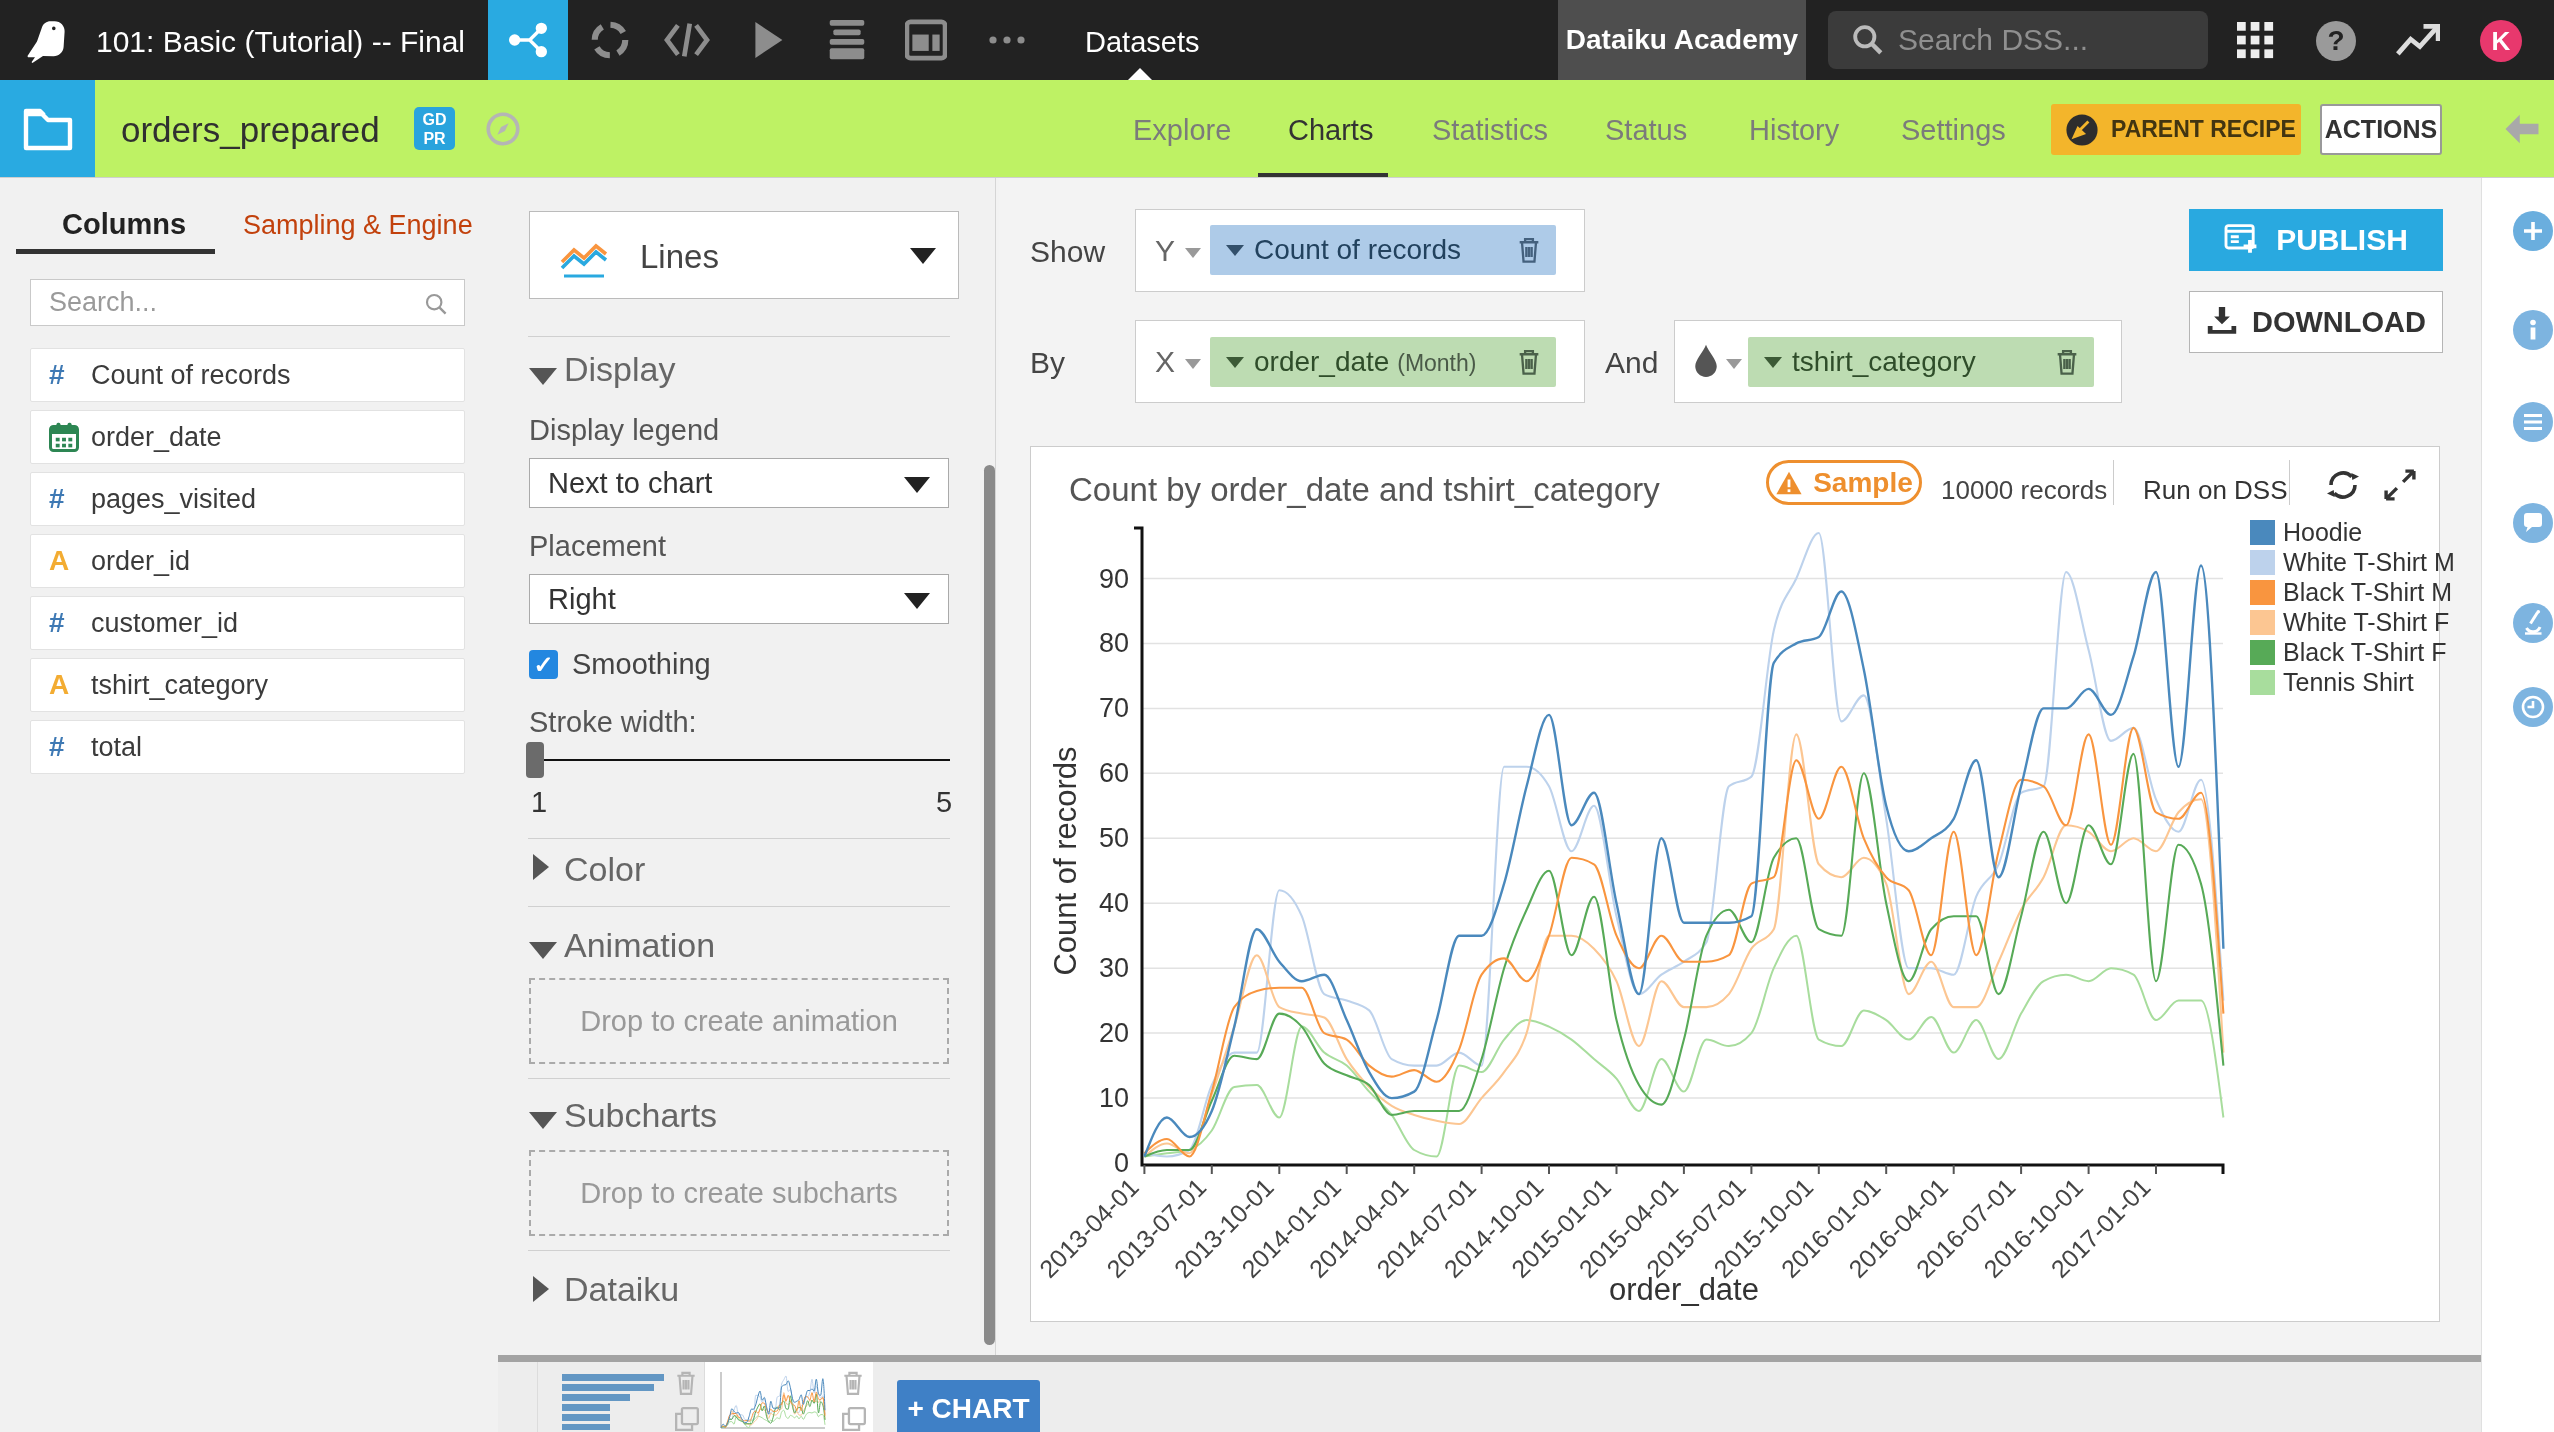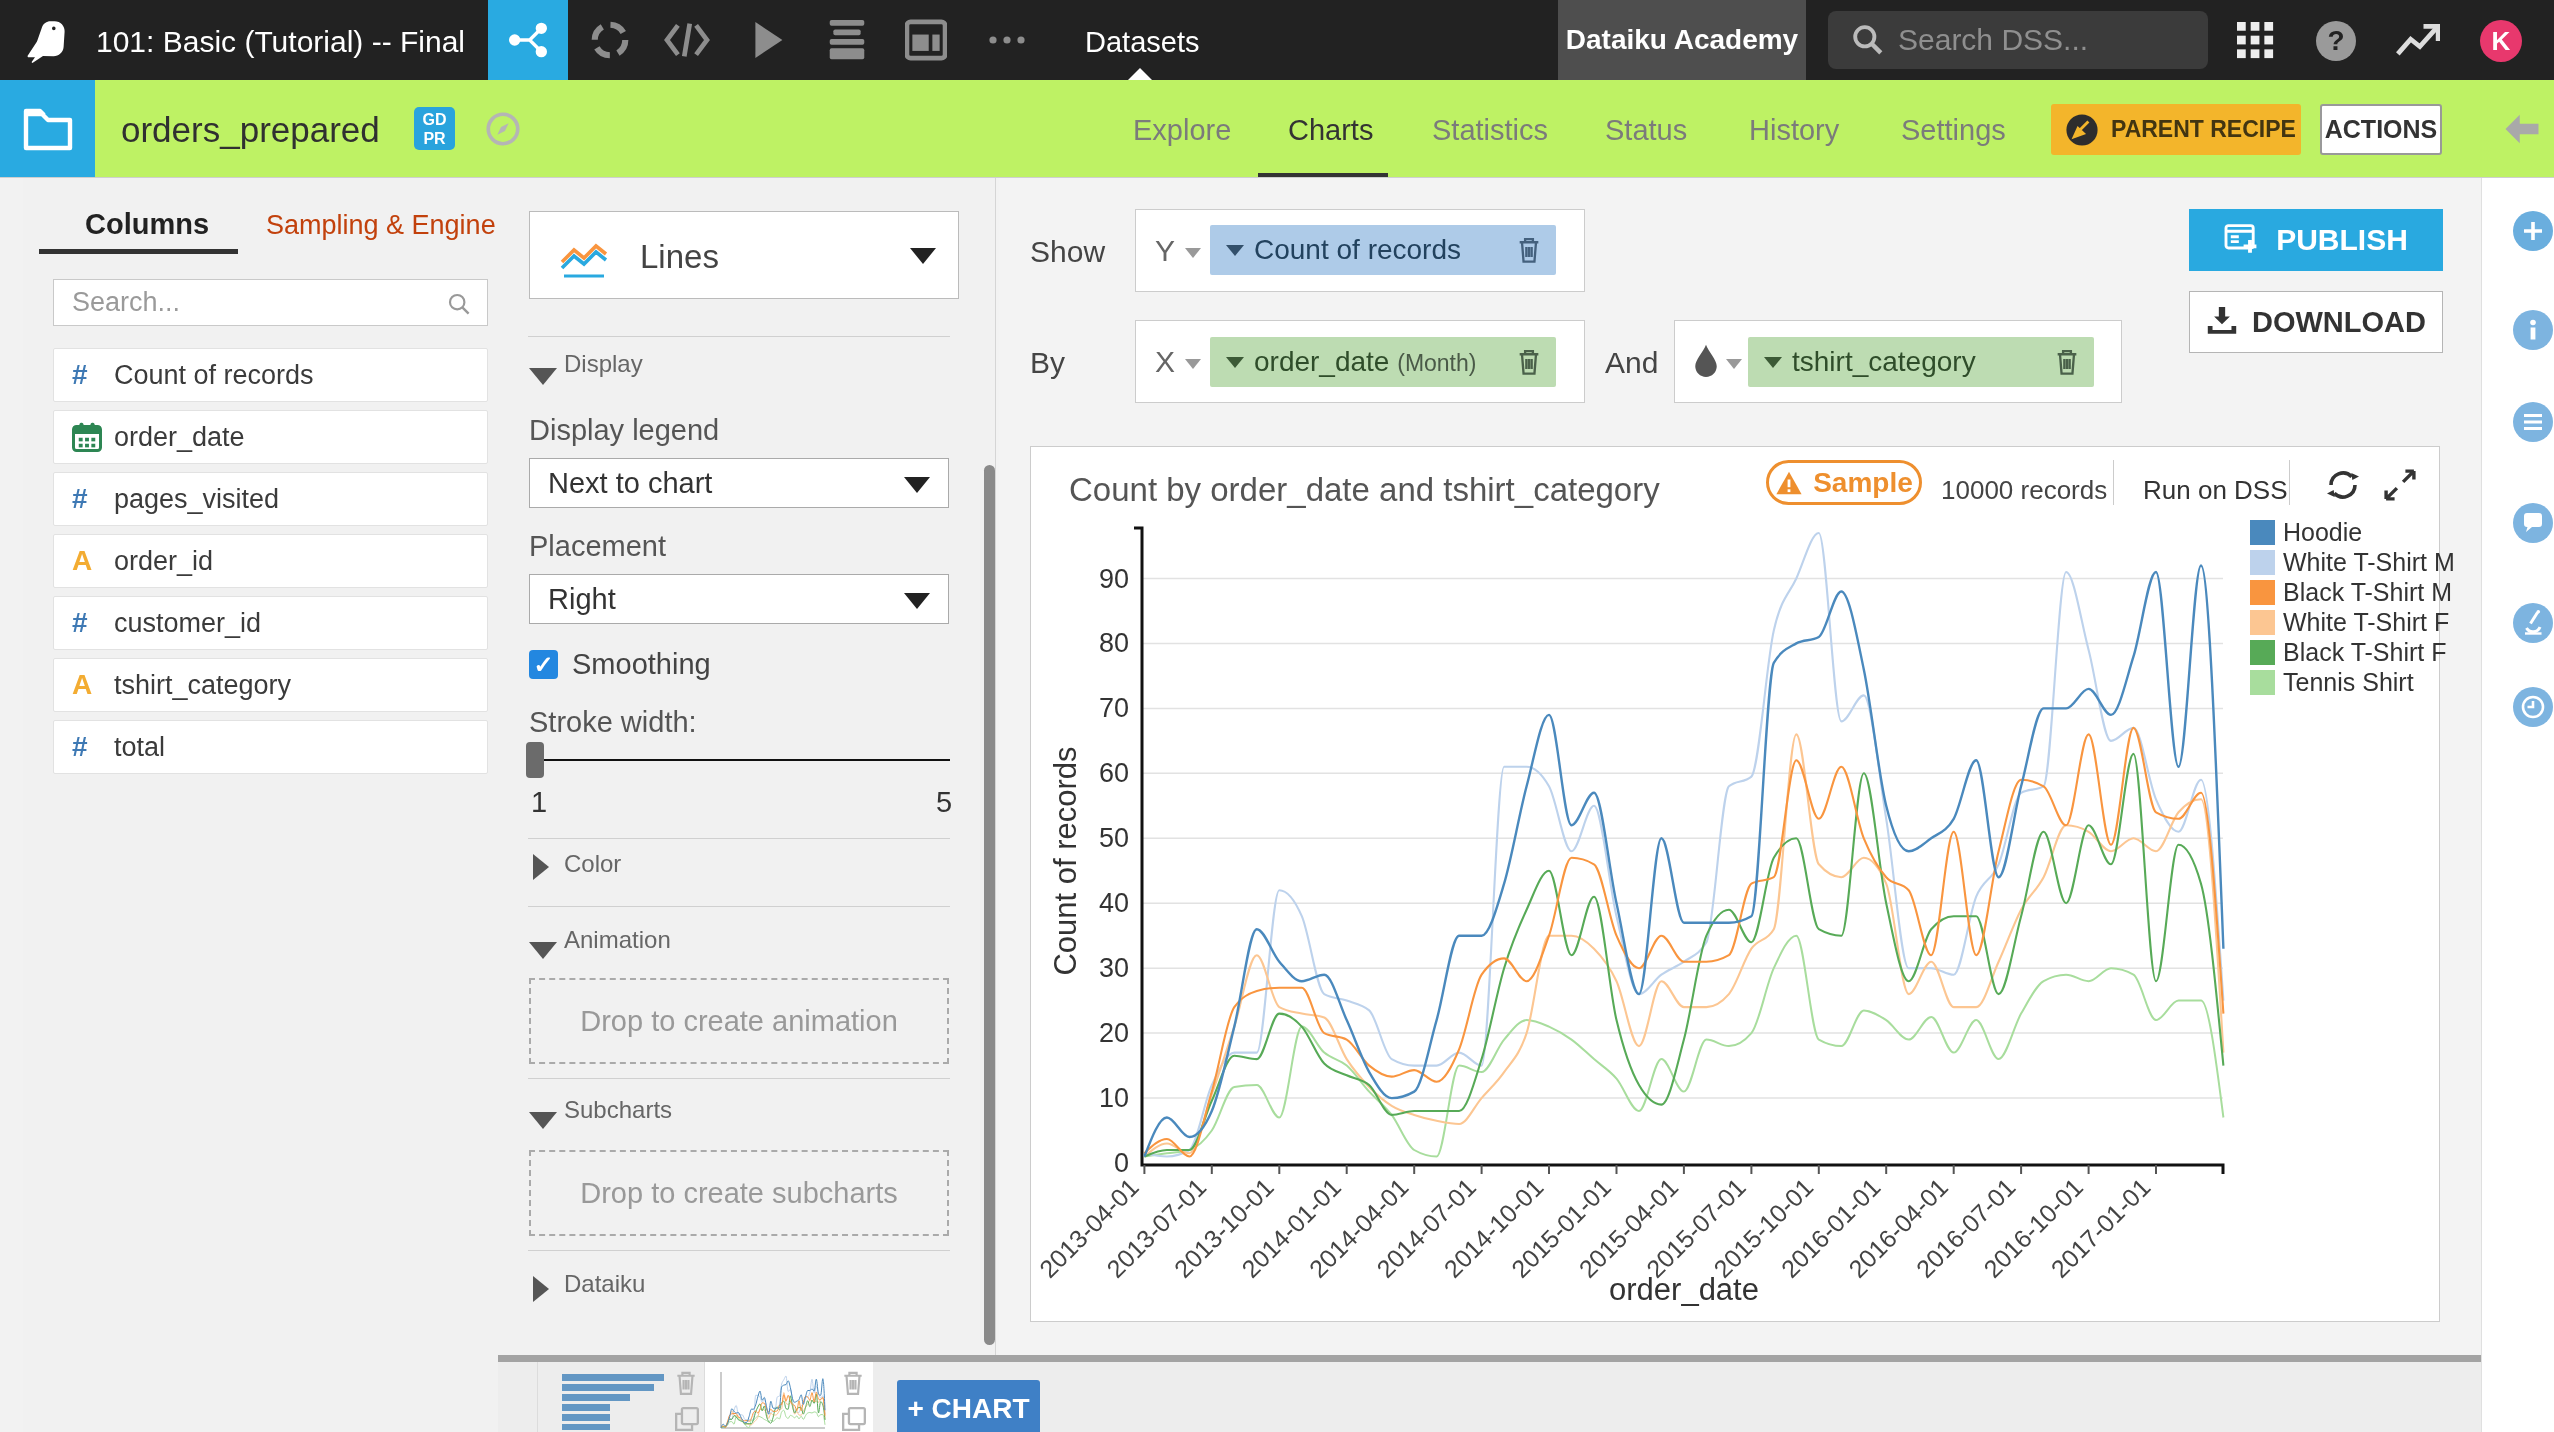--- a/index.html
+++ b/index.html
@@ -20,36 +20,36 @@
 #hdr2 { position:absolute; left:0; top:80px; width:2554px; height:98px; background:#bef264; border-bottom:1px solid #cfcfcf; }
 #foldbtn { position:absolute; left:0; top:0; width:95px; height:97px; background:#29aae1; display:flex; align-items:center; justify-content:center; }
 #dstitle { position:absolute; left:121px; top:30px; font-size:35px; color:#303030; }
 #gdpr { position:absolute; left:414px; top:27px; width:41px; height:43px; background:#29a3dd; border-radius:5px; color:#fff; font-weight:bold; font-size:16px; line-height:19px; text-align:center; padding-top:3px; }
 .tab { position:absolute; top:34px; font-size:29px; color:#7b7b7b; }
 .tab.act { color:#333; }
 #tabul { position:absolute; left:1258px; top:93px; width:130px; height:4px; background:#333; }
 #parent { position:absolute; left:2051px; top:24px; width:250px; height:51px; background:#f3b52b; border-radius:3px; color:#423511; font-weight:bold; font-size:23px; display:flex; align-items:center; white-space:nowrap; }
 #actions { position:absolute; left:2320px; top:24px; width:122px; height:51px; background:#fff; border:2px solid #999; border-radius:3px; color:#333; font-weight:bold; font-size:25px; display:flex; align-items:center; justify-content:center; }
 
-#sidebar { position:absolute; left:0; top:178px; width:536px; height:1254px; background:#f1f1f1; border-right:3px solid #0f766e;margin-left:23px; }
+#sidebar { position:absolute; left:0; top:178px; width:536px; height:1254px; background:#f1f1f1; border-right:3px solid #0f766e; }
 #sidebar .stab1 { position:absolute; left:62px; top:30px; font-size:29px; font-weight:bold; color:#222; }
 #sidebar .stab2 { position:absolute; left:243px; top:32px; font-size:27px; color:#c2410c; }
 #stabul { position:absolute; left:16px; top:71px; width:199px; height:5px; background:#333; }
 #ssearch { position:absolute; left:30px; top:101px; width:435px; height:47px; background:#fff; border:1px solid #c9c9c9; color:#9a9a9a; font-size:27px; line-height:45px; padding-left:18px; }
 .colitem { position:absolute; left:30px; width:435px; height:54px; background:#fff; border:1px solid #e2e2e2; border-radius:2px; font-size:27px; color:#3b3b3b; line-height:52px; padding-left:60px; }
 .cico { position:absolute; left:18px; top:0; width:40px; height:52px; font-size:28px; font-weight:bold; }
 .cnum { color:#3e79b4; }
 .cstr { color:#f3ac32; }
 
 #midpanel { position:absolute; left:498px; top:178px; width:498px; height:1177px; background:#f1f1f1; border-right:1px solid #d5d5d5; }
 #linesbox { position:absolute; left:31px; top:33px; width:430px; height:88px; background:#fff; border:1px solid #bbb; }
 #linesbox .lbl { position:absolute; left:110px; top:26px; font-size:33px; color:#444; }
 .caret { width:0; height:0; border-left:13px solid transparent; border-right:13px solid transparent; border-top:16px solid #222; position:absolute; }
 .mdiv { position:absolute; left:30px; width:422px; height:1px; background:#d0d0d0; }
-.sechd { position:absolute; left:66px; font-size:24px; color:#666; }
+.sechd { position:absolute; left:66px; font-size:34px; color:#666; }
 .sectri { position:absolute; left:31px; width:0; height:0; }
 .tri-d { border-left:14px solid transparent; border-right:14px solid transparent; border-top:17px solid #555; }
 .tri-r { border-top:13px solid transparent; border-bottom:13px solid transparent; border-left:16px solid #555; }
 .flabel { position:absolute; left:31px; font-size:29px; color:#555; }
 .fselect { position:absolute; left:31px; width:420px; height:50px; background:#fff; border:1px solid #aaa; font-size:29px; color:#333; line-height:48px; padding-left:18px; }
 #smoothchk { position:absolute; left:31px; top:472px; width:29px; height:29px; background:#2387e0; border-radius:4px; color:#fff; font-size:24px; font-weight:bold; text-align:center; line-height:29px; }
 #sliderline { position:absolute; left:32px; top:581px; width:420px; height:2px; background:#111; }
 #sliderhandle { position:absolute; left:28px; top:564px; width:18px; height:36px; background:#6b6b6b; border-radius:4px; }
 .dropzone { position:absolute; left:31px; width:420px; height:86px; border:2px dashed #aaa; color:#999; font-size:29px; display:flex; align-items:center; justify-content:center; }
 #midscroll { position:absolute; left:486px; top:287px; width:11px; height:880px; background:#8a8a8a; border-radius:6px; }

